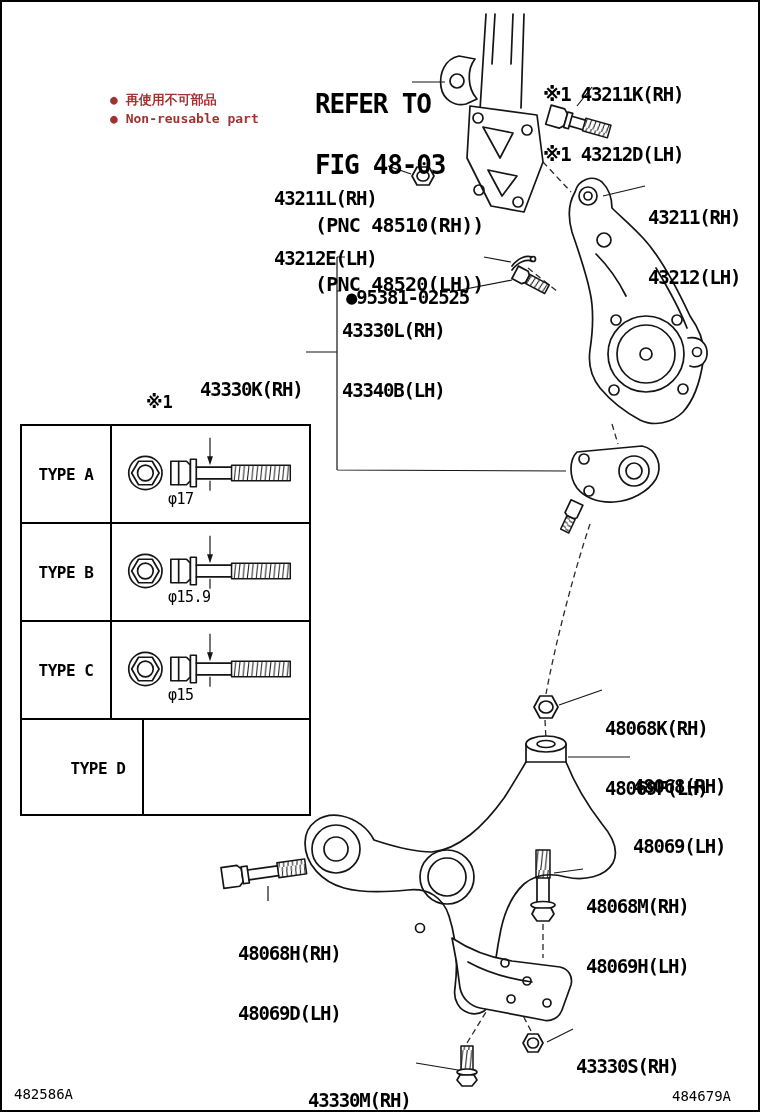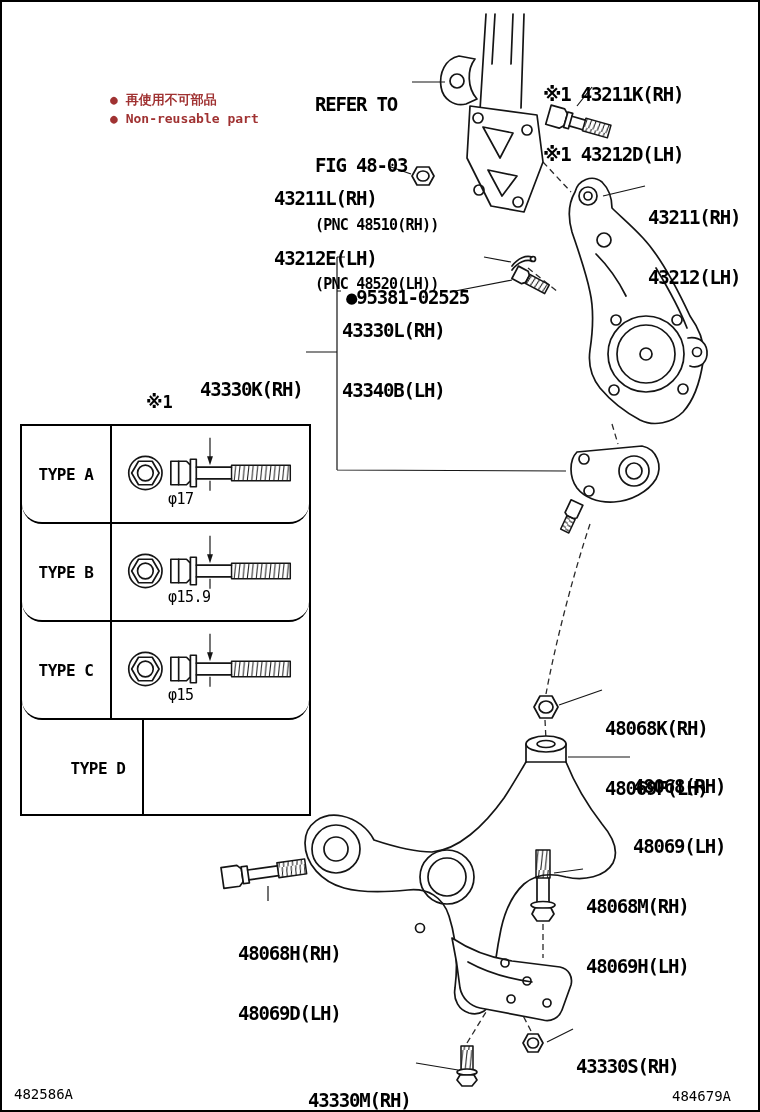--- a/index.html
+++ b/index.html
@@ -7,27 +7,27 @@
        font-family:"DejaVu Sans Mono","DejaVu Sans",monospace;color:#000;}
   .frame{position:absolute;left:0;top:0;right:0;bottom:0;border:2px solid #000;pointer-events:none;}
   svg.art{position:absolute;left:0;top:0;}
   .s{fill:none;stroke:#151515;stroke-width:1.7;stroke-linejoin:round;stroke-linecap:round;}
   .w{fill:#ffffff;}
   .thrd{fill:url(#thr);stroke:#151515;stroke-width:1.5;stroke-linejoin:round;}
   .ld{fill:none;stroke:#151515;stroke-width:1.2;}
   .dsh{fill:none;stroke:#2a2a2a;stroke-width:1.3;stroke-dasharray:6 4;}
   .lbl{position:absolute;font-weight:bold;font-size:19px;line-height:20px;letter-spacing:-1.2px;white-space:pre;}
   .lbl span{display:block;}
-  .refer .big{font-size:19px;line-height:21px;}
-  .refer .pnc{font-size:15px;line-height:19px;letter-spacing:-0.8px;}
+  .refer .big{font-size:26px;line-height:21px;}
+  .refer .pnc{font-size:20px;line-height:19px;letter-spacing:-0.8px;}
   .legend{position:absolute;left:86px;top:90px;color:#a03232;font-size:13px;font-weight:bold;line-height:19px;}
   .legend span{display:block;margin-left:24px;}
   .marker{position:absolute;left:146px;top:392px;font-size:17px;font-weight:bold;}
   .type-table{position:absolute;left:20px;top:424px;width:287px;height:388px;border:2px solid #000;background:#fff;}
-  .trow{position:relative;height:96px;border-bottom:2px solid #000;display:flex;border-radius:20px;}
+  .trow{position:relative;height:96px;border-bottom:2px solid #000;display:flex;}
   .trow:last-child{border-bottom:none;padding-left:32px;}
   .tname{width:88px;border-right:2px solid #000;display:flex;align-items:center;justify-content:center;
          font-size:16px;font-weight:bold;letter-spacing:-0.5px;}
   .tdraw{position:relative;flex:1;}
   .tdraw svg{position:absolute;left:0;top:0;width:196px;height:94px;}
   .dia{position:absolute;left:56px;top:64px;font-size:15px;font-weight:normal;letter-spacing:-0.5px;}
   .code{position:absolute;font-size:14px;}
 </style>
 </head>
 <body>

